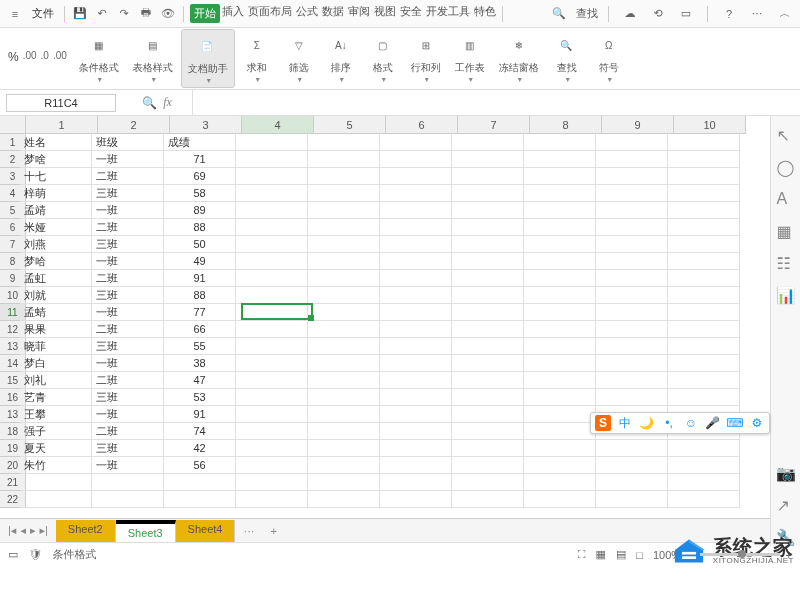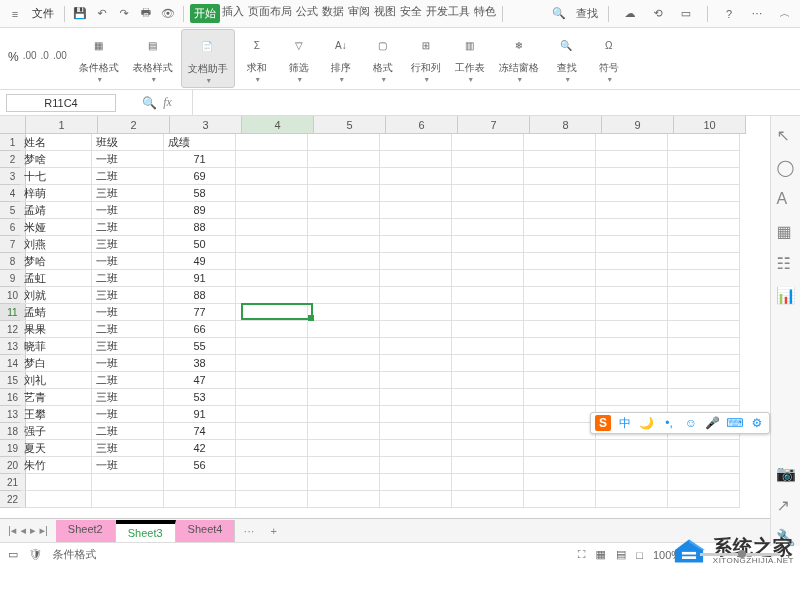--- a/index.html
+++ b/index.html
@@ -48,21 +48,21 @@
 .sel-box { position: absolute; border: 2px solid #2e9e4a; pointer-events: none; }
 .sel-handle { position: absolute; width: 6px; height: 6px; background: #2e9e4a; bottom: -3px; right: -3px; }
 
 
 .rsidebar { position: absolute; right: 0; top: 116px; width: 30px; background: #f7f7f7; border-left: 1px solid #ddd; height: 430px; display: flex; flex-direction: column; align-items: center; gap: 14px; padding-top: 10px; }
 .rsidebar .ri { width: 18px; height: 18px; color: #888; cursor: pointer; }
 
 
 .sheet-tabs { height: 24px; display: flex; align-items: center; border-top: 1px solid #ccc; background: #f5f5f5; font-size: 11px; }
 .sheet-tabs .nav { display: flex; gap: 4px; padding: 0 8px; color: #888; }
-.sheet-tab { padding: 3px 12px; border-right: 1px solid #ccc; color: #555; cursor: pointer; background: #f9a8d4; }
+.sheet-tab { padding: 3px 12px; border-right: 1px solid #ccc; color: #555; cursor: pointer; background: #eab308; }
 .sheet-tab.active { background: #fff; color: #2e9e4a; border-top: 4px solid #000000; }
 .sheet-tabs .add { padding: 0 8px; color: #888; }
 
 
 .statusbar { height: 24px; display: flex; align-items: center; border-top: 1px solid #ddd; font-size: 11px; color: #666; padding: 0 8px; gap: 10px; }
 .statusbar .spacer { flex: 1; }
 .statusbar .zoom { display: flex; align-items: center; gap: 6px; }
 .zoom-slider { width: 80px; height: 3px; background: #ccc; position: relative; }
 .zoom-slider .knob { position: absolute; left: 38px; top: -3px; width: 8px; height: 8px; background: #888; border-radius: 50%; }
 

